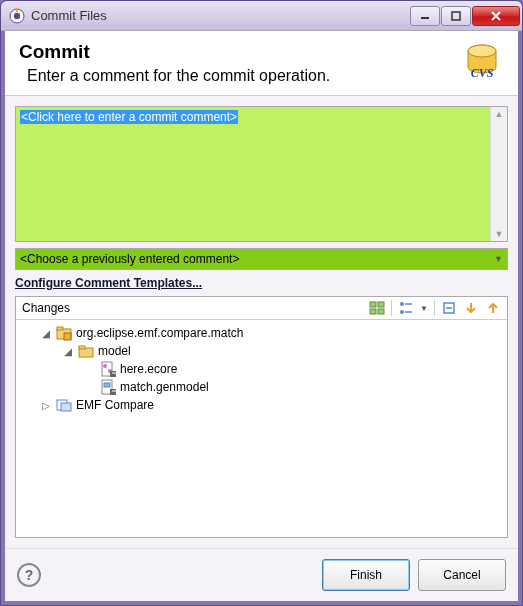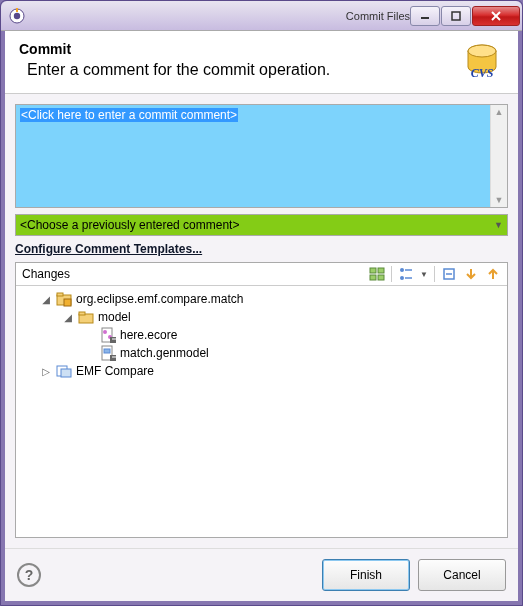--- a/index.html
+++ b/index.html
@@ -33,22 +33,21 @@
     width: 16px;
     height: 16px;
     margin-right: 6px;
     display: flex;
     align-items: center;
     justify-content: center;
   }
   .titlebar-title {
     flex: 1;
     color: #333;
-    font-size: 11px;
-    text-align: right;
+    font-size: 13px;
   }
   .win-btns {
     display: flex;
     gap: 1px;
   }
   .win-btn {
     width: 30px;
     height: 20px;
     border: 1px solid #8888aa;
     border-radius: 3px;
@@ -69,21 +68,21 @@
     background: #fff;
     padding: 10px 14px;
     display: flex;
     align-items: flex-start;
     border-bottom: 1px solid #ccc;
     margin: 0 4px;
   }
   .header-text { flex: 1; }
   .header-title {
     font-weight: bold;
-    font-size: 14px;
+    font-size: 19px;
     color: #000;
     margin-bottom: 4px;
   }
   .header-sub {
     font-size: 16px;
     color: #000;
     padding-left: 8px;
   }
   .header-icon {
     width: 48px;
@@ -93,23 +92,23 @@
   .content {
     flex: 1;
     background: #f5f3f7;
     margin: 0 4px;
     padding: 10px;
     display: flex;
     flex-direction: column;
     gap: 6px;
   }
   .comment-box {
-    height: 104px;
+    height: 136px;
     border: 1px solid #aaa;
-    background: #7dd3fc;
+    background: #bef264;
     position: relative;
     display: flex;
   }
   .comment-area {
     flex: 1;
     padding: 3px 4px;
   }
   .comment-placeholder {
     background: #3399ff;
     color: #fff;

